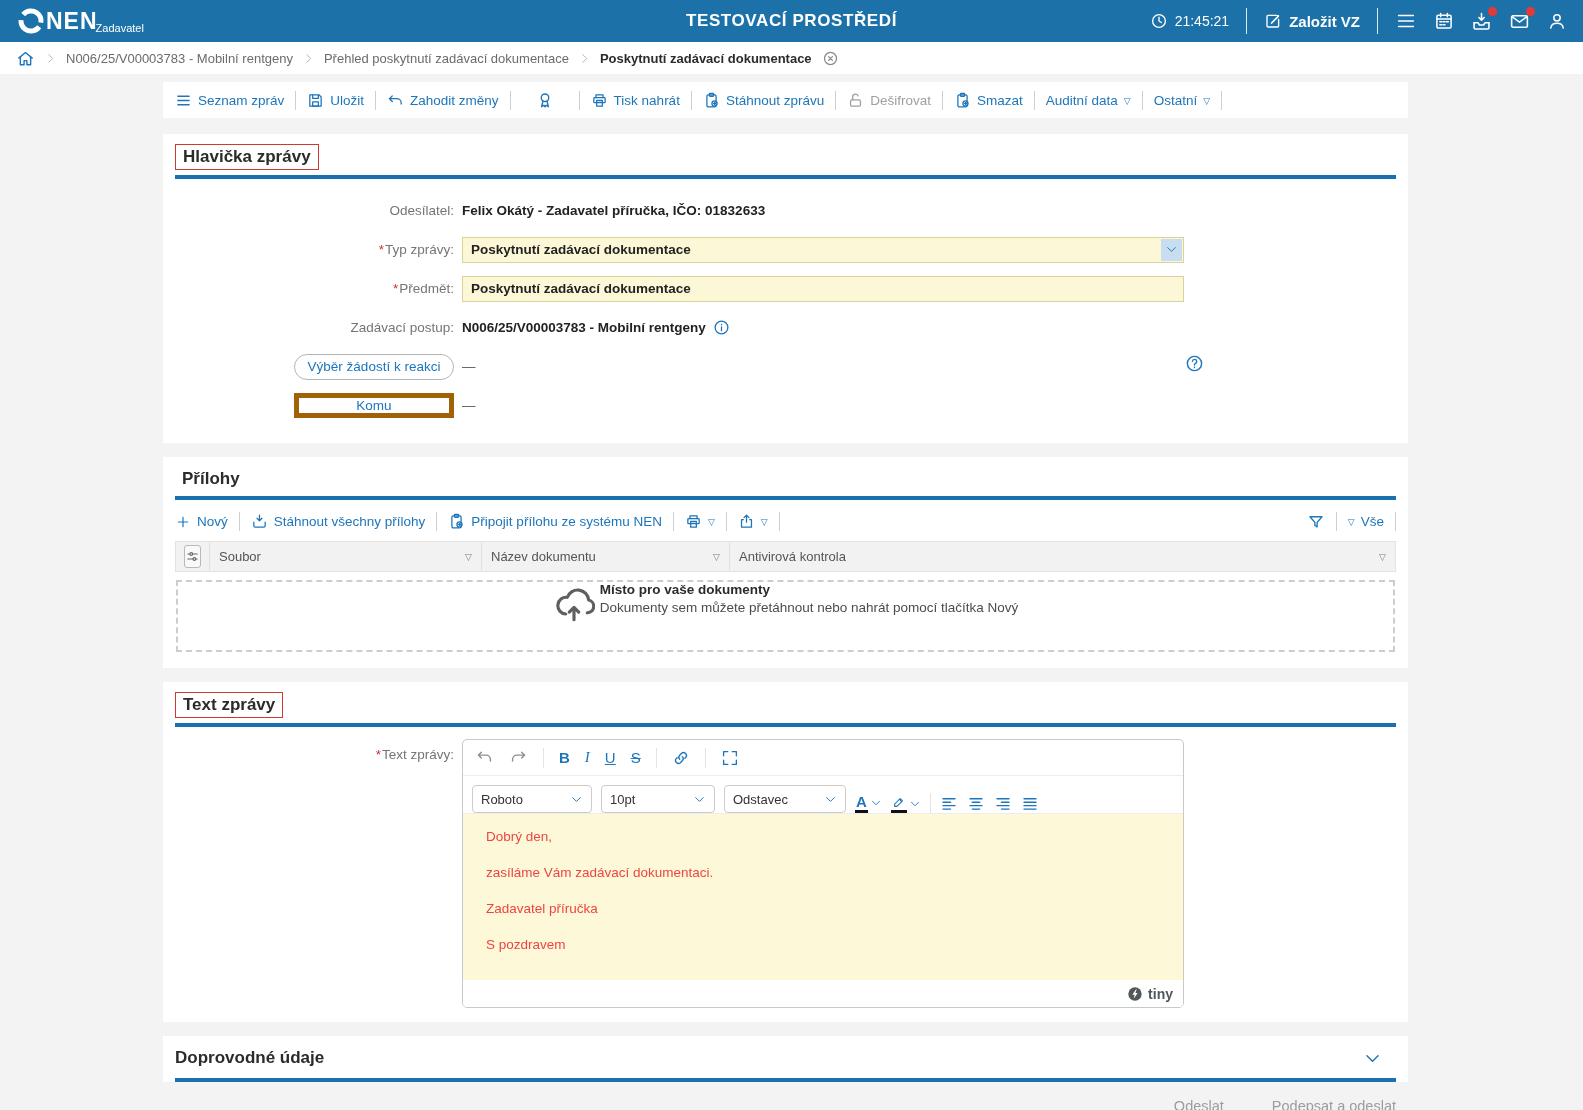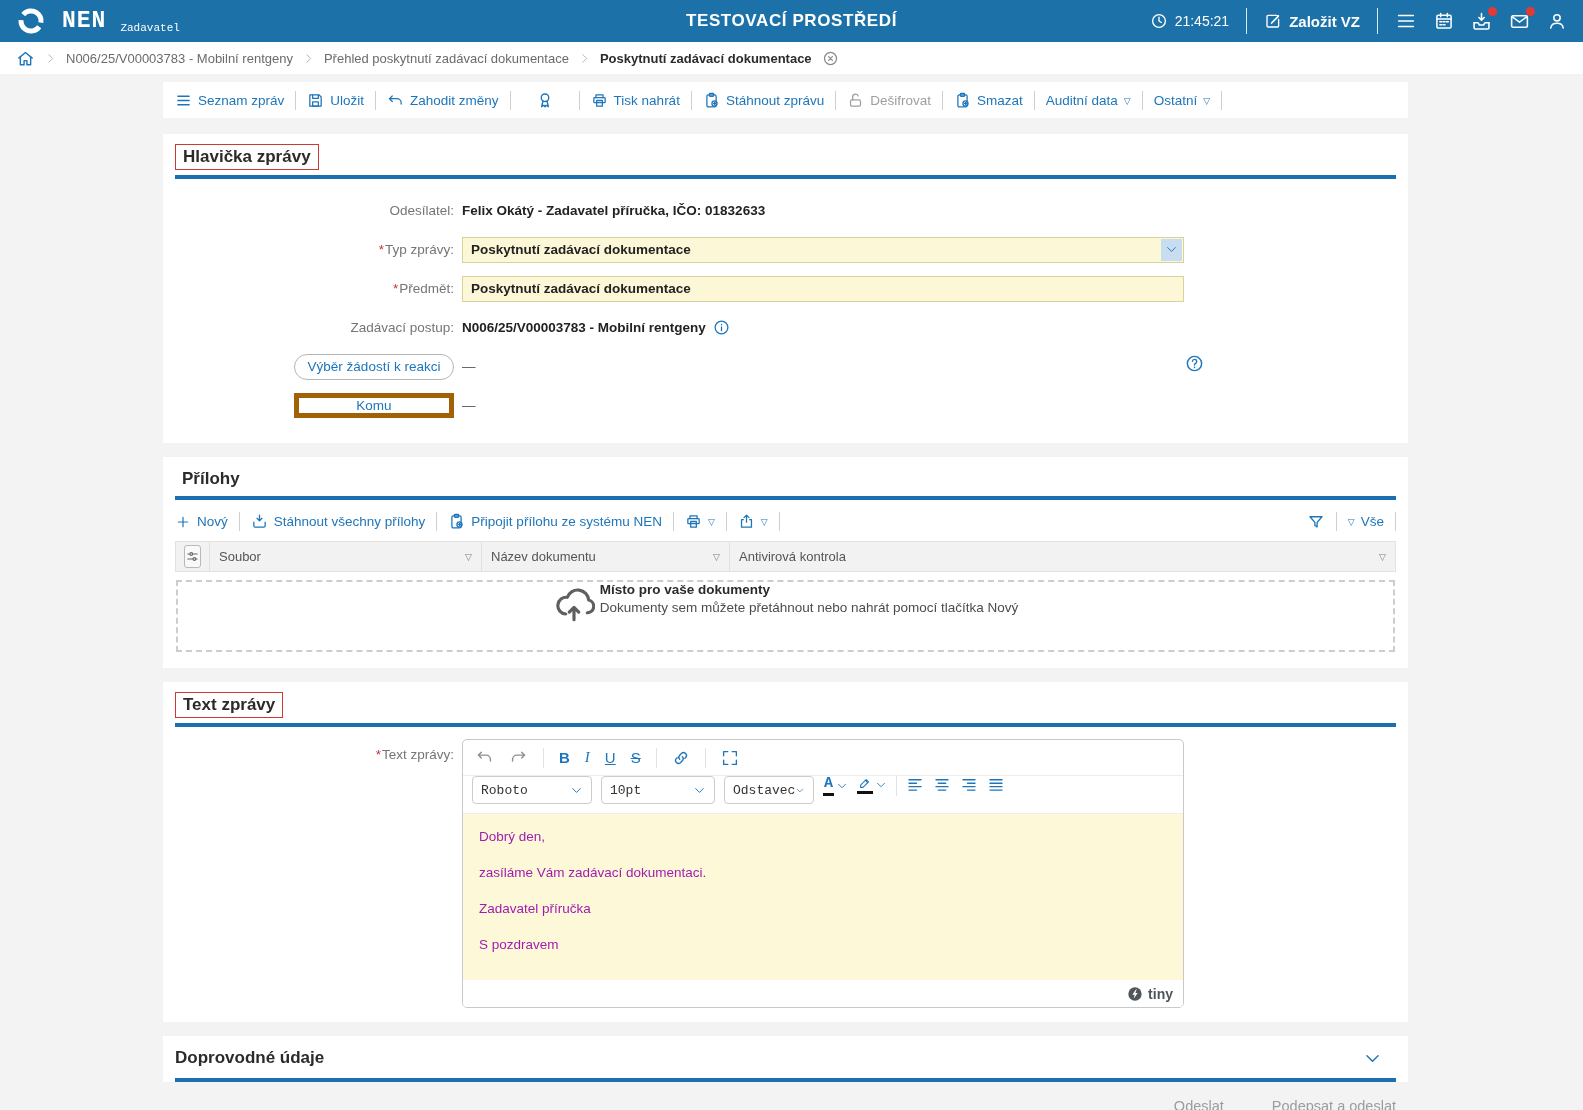--- a/index.html
+++ b/index.html
@@ -3,21 +3,21 @@
 <meta charset="utf-8">
 <style>
   * { box-sizing: border-box; margin: 0; padding: 0; }
   html,body { width:1583px; height:1110px; overflow:hidden; }
   body { font-family:"Liberation Sans","DejaVu Sans",sans-serif; background:#f3f3f3; color:#333; }
   svg { display:block; }
   .ic { stroke:currentColor; fill:none; stroke-width:1.8; stroke-linecap:round; stroke-linejoin:round; }
 
   
   .topbar { height:42px; background:#1c72a8; display:flex; align-items:center; padding:0 16px; position:relative; color:#fff; }
-  .logo-wrap { display:flex; align-items:flex-start; gap:16px; cursor:pointer;font-family:Liberation Mono, monospace; }
+  .logo-wrap { display:flex; align-items:flex-start; gap:0; cursor:pointer; }
   .logo-text { font-size:23px; font-weight:bold; letter-spacing:1px; line-height:30px; }
   .logo-sub { font-size:11px; margin-top:16px; margin-left:-2px; }
   .env-title { position:absolute; left:50%; transform:translateX(-50%); font-weight:bold; font-size:17px; letter-spacing:.6px; white-space:nowrap; }
   .top-right { margin-left:auto; display:flex; align-items:center; gap:17px; }
   .tsep { width:1px; height:26px; background:rgba(255,255,255,.85); }
   .time-box { display:flex; align-items:center; gap:7px; font-size:14px; }
   .createvz { display:flex; align-items:center; gap:7px; font-size:15px; font-weight:bold; cursor:pointer; }
   .badge-wrap { position:relative; cursor:pointer; }
   .badge { position:absolute; top:-4px; right:-5px; width:9px; height:9px; border-radius:50%; background:#e53935; }
 
@@ -69,34 +69,34 @@
   .th-tri { color:#7a7a7a; font-size:9px; }
   .dropzone { margin:8px 1px 2px; border:2px dashed #cdcdcd; height:72px; display:flex; justify-content:center; gap:5px; }
   .dz-cloud { color:#5f5f5f; }
   .dz-title { font-weight:bold; font-size:13.5px; color:#2b2b2b; margin-bottom:3px; }
   .dz-sub { font-size:13.5px; color:#4c4c4c; }
 
   
   .ed-row-outer { display:flex; align-items:flex-start; padding-top:12px; }
   .editor { width:722px; border:1px solid #c9c9c9; border-radius:5px; overflow:hidden; background:#fff; }
   .ed-row1 { height:36px; display:flex; align-items:center; gap:15px; padding:0 12px; border-bottom:1px solid #ededed; }
-  .ed-row2 { height:38px; display:flex; align-items:flex-start; gap:9px; padding:0 9px; border-bottom:1px solid #ededed;font-family:Liberation Mono, monospace; }
+  .ed-row2 { height:38px; display:flex; align-items:flex-end; gap:9px; padding:0 9px; border-bottom:1px solid #ededed; }
   .ed-btn { color:#1d76bb; cursor:pointer; display:flex; align-items:center; font-size:15px; }
   .ed-btn.gray { color:#8f8f8f; }
   .ed-b { font-weight:bold; }
   .ed-i { font-style:italic; font-family:"Liberation Serif",serif; }
   .ed-u { text-decoration:underline; }
   .ed-s { text-decoration:line-through; }
   .ed-sep { width:1px; height:20px; background:#e3e3e3; }
   .ed-select { height:28px; border:1px solid #ccc; border-radius:4px; display:flex; align-items:center; justify-content:space-between; padding:0 8px; font-size:13px; color:#333; cursor:pointer; background:#fff; }
   .ed-chev { color:#1d76bb; }
   .color-btn { display:flex; align-items:center; gap:2px; cursor:pointer; }
   .color-a { color:#1d76bb; font-weight:bold; font-size:15px; border-bottom:3px solid #111; line-height:1.1; padding:0 1px; }
   .pen-wrap { border-bottom:3px solid #111; padding-bottom:1px; color:#1d76bb; }
-  .ed-content { background:#fdf9d8; min-height:166px; padding:15px 16px 2px; font-size:13.5px; color:#a21caf; }
+  .ed-content { background:#fdf9d8; min-height:166px; padding:15px 23px 2px; font-size:13.5px; color:#ef4444; }
   .ed-content p { margin:0 0 21px; }
   .ed-footer { height:27px; display:flex; align-items:center; justify-content:flex-end; gap:5px; padding:0 10px; background:#fff; }
   .tiny-text { font-weight:bold; font-size:14px; color:#50565a; }
 
   
   .dop-card { background:#fff; padding:12px 12px 0; margin-bottom:0; }
   .dop-head { display:flex; align-items:center; justify-content:space-between; }
   .dop-title { font-size:17px; font-weight:bold; color:#2b2b2b; }
   .dop-chev { color:#1d76bb; cursor:pointer; padding-right:14px; }
   .footer-actions { width:1245px; margin-left:163px; display:flex; justify-content:flex-end; gap:48px; padding:16px 12px; }
@@ -572,21 +572,21 @@
             <svg class="ic ed-chev" width="13" height="13" stroke-width="2.2">
                 <use href="#i-chev-down"></use>
               </svg>
           </div>
           <div class="ed-select" style="width:114px">
             <span>10pt</span>
             <svg class="ic ed-chev" width="13" height="13" stroke-width="2.2">
                 <use href="#i-chev-down"></use>
               </svg>
           </div>
-          <div class="ed-select" style="width:90px">
+          <div class="ed-select" style="width:122px">
             <span>Odstavec</span>
             <svg class="ic ed-chev" width="13" height="13" stroke-width="2.2">
                 <use href="#i-chev-down"></use>
               </svg>
           </div>
           <div class="color-btn">
             <span class="color-a">A</span>
             <svg class="ic ed-chev" width="12" height="12" stroke-width="2">
                 <use href="#i-chev-down"></use>
               </svg>

